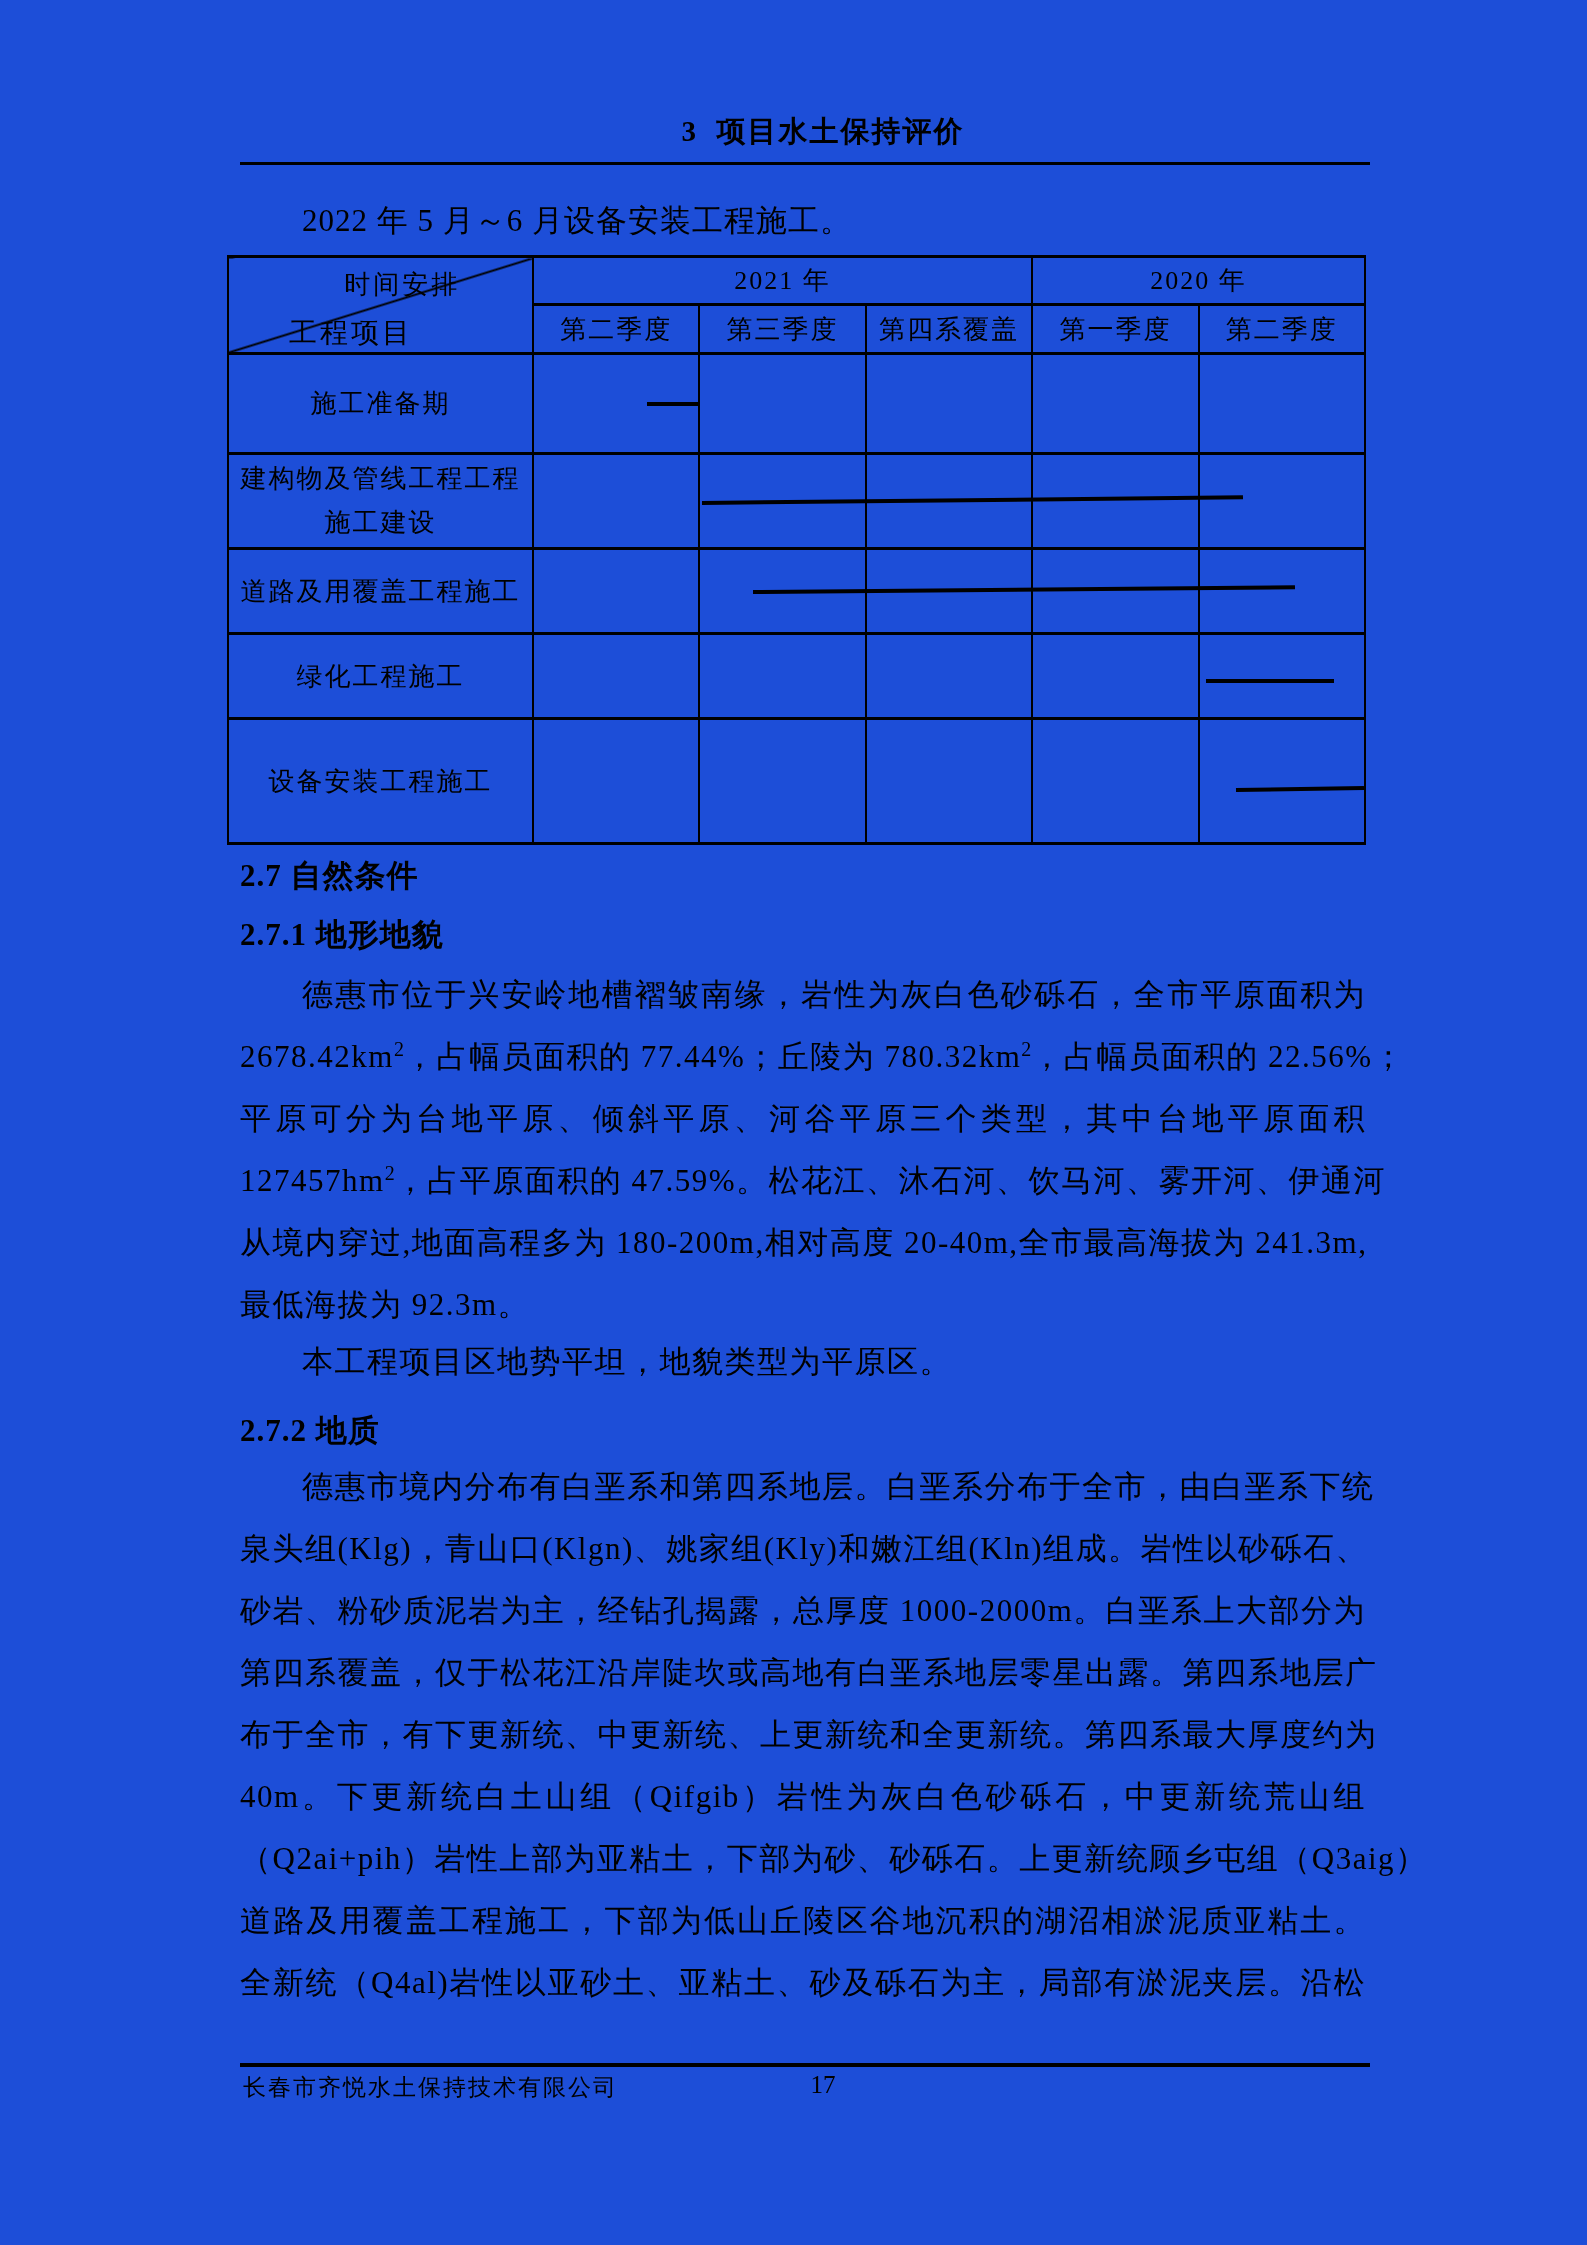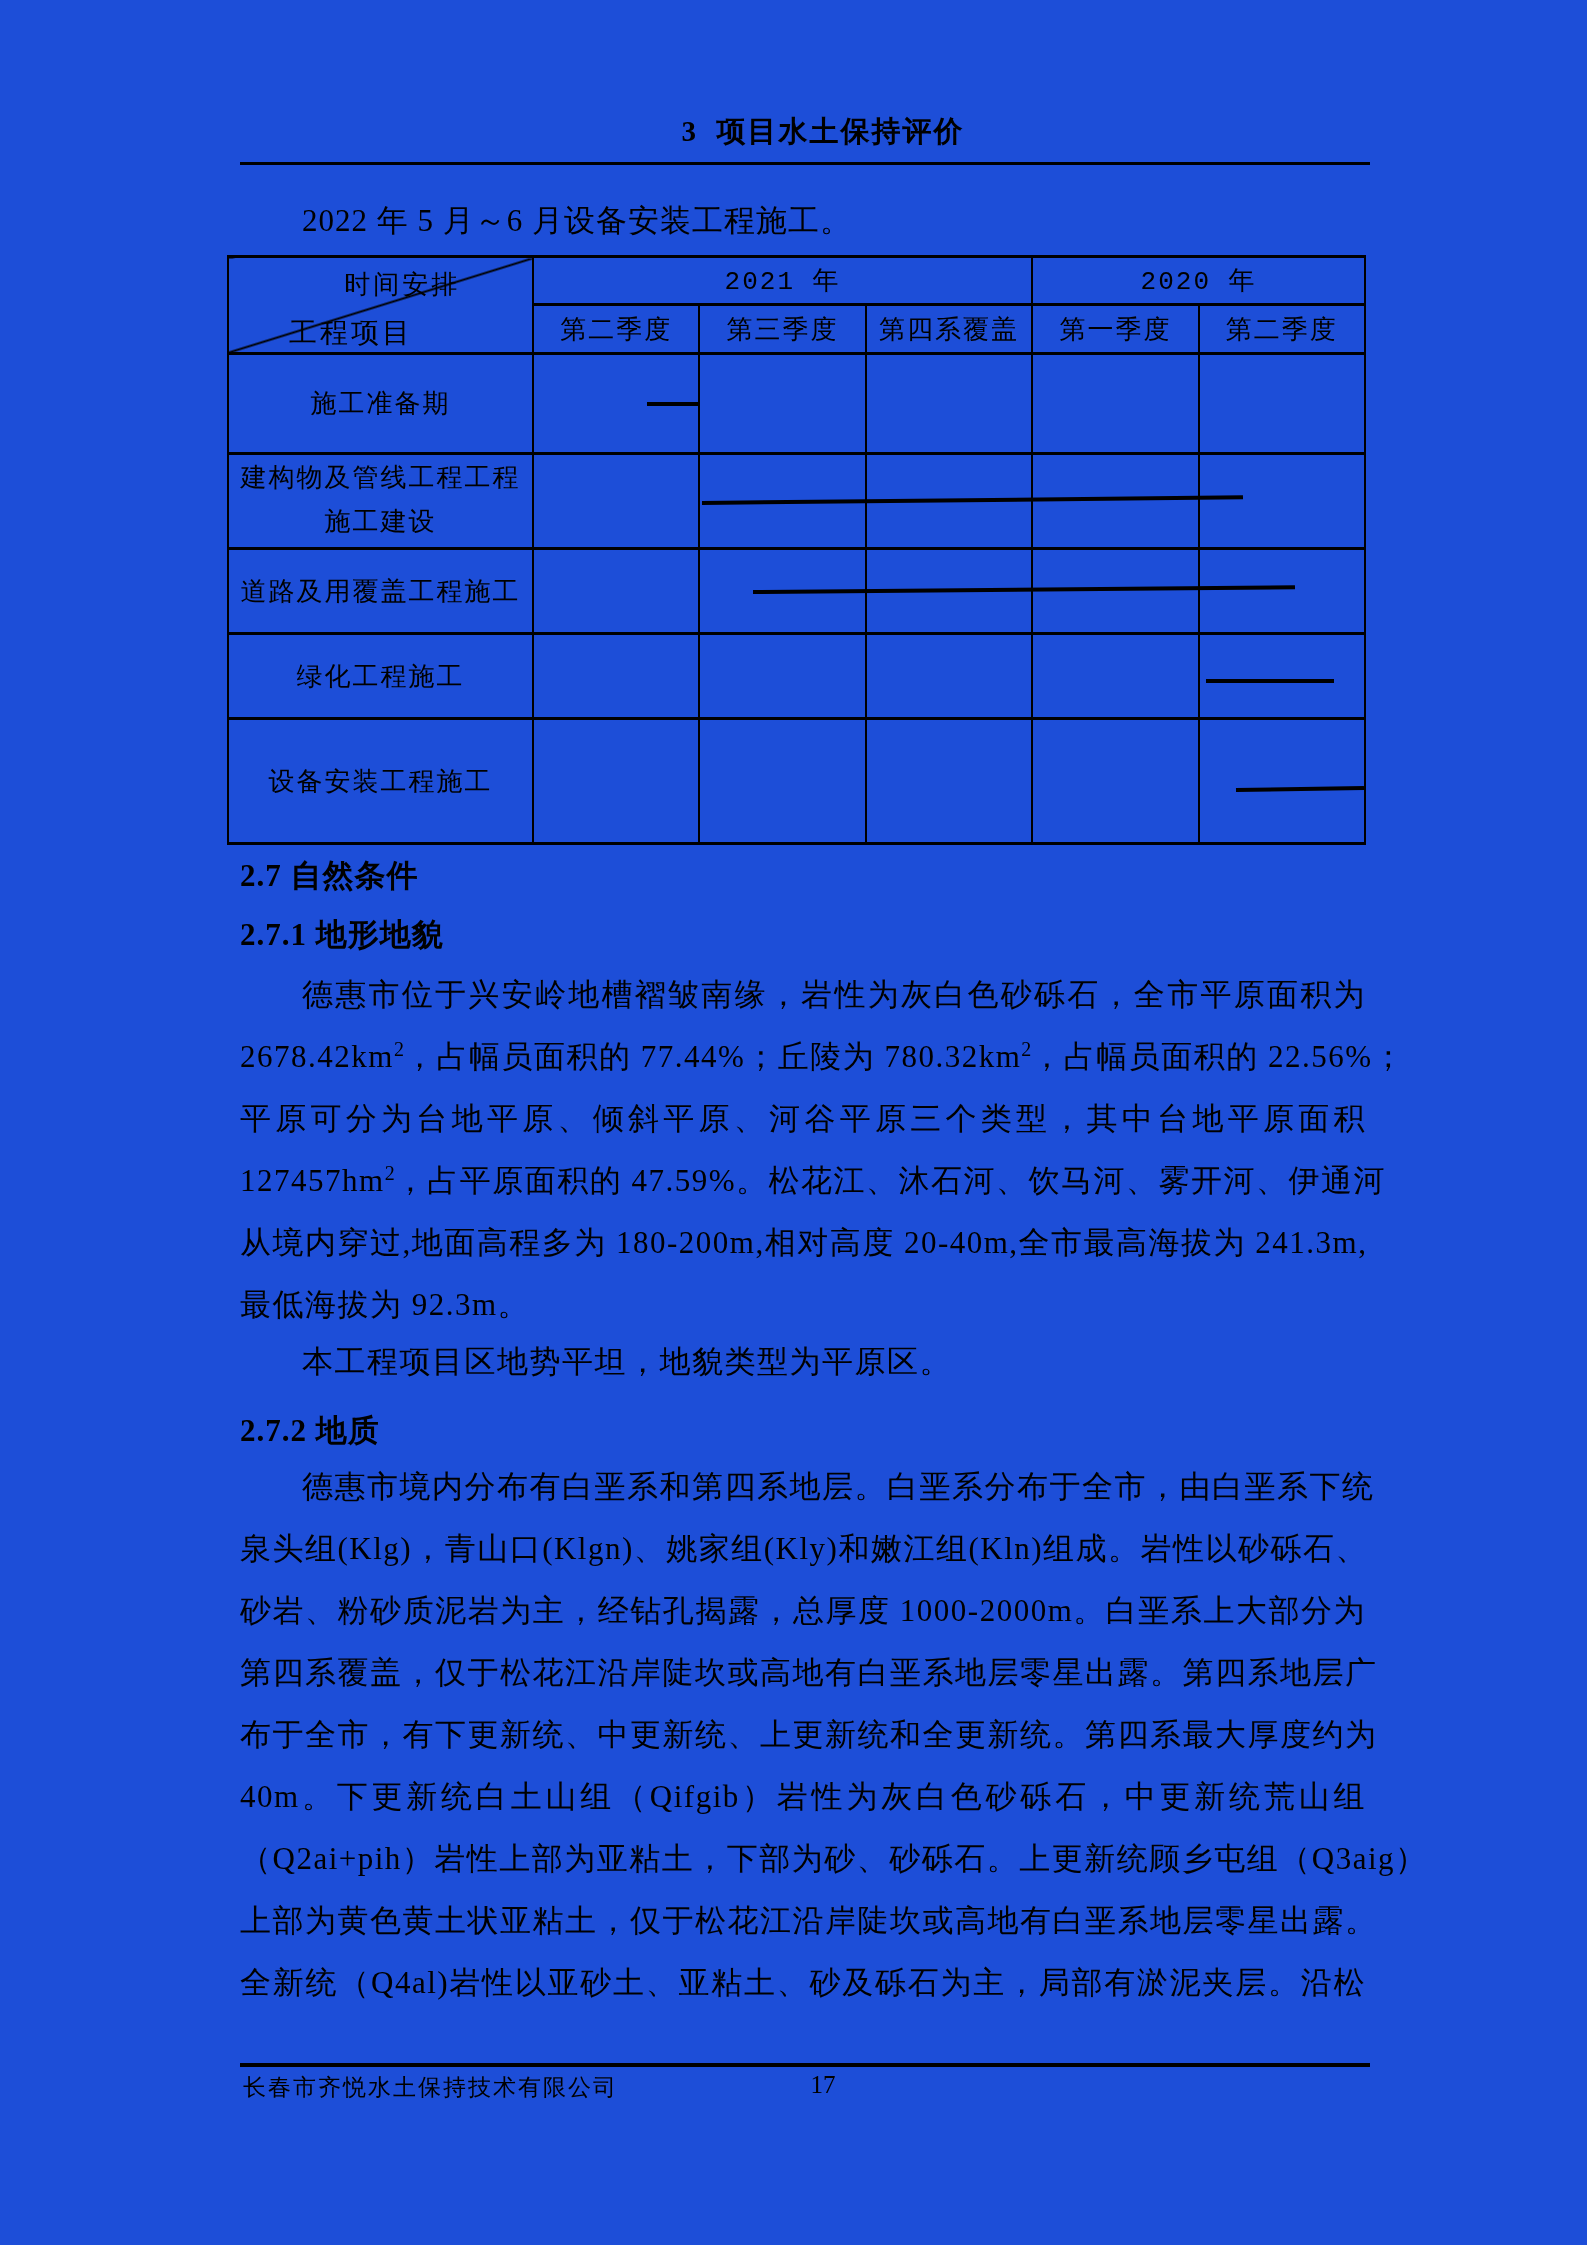--- a/index.html
+++ b/index.html
@@ -21,21 +21,21 @@
   .header-rule {
     position:absolute; left:240px; top:162px; width:1130px; height:3px;
     background:#000;
   }
   
   .intro-line {
     position:absolute; left:302px; top:200px;
     font-size:31px; letter-spacing:1px; white-space:pre;
   }
   
-  .gantt-wrap { position:absolute; left:227px; top:255px; width:1137px; height:587px;font-family:Liberation Mono, monospace; }
+  .gantt-wrap { position:absolute; left:227px; top:255px; width:1137px; height:587px; }
   table.gantt {
     border-collapse:collapse; table-layout:fixed;
     width:1137px; height:587px;
   }
   table.gantt td {
     border-left:2px solid #000; border-right:2px solid #000;
     border-top:3px solid #000; border-bottom:3px solid #000;
     padding:0; text-align:center; vertical-align:middle;
     font-size:26px; letter-spacing:2px;
   }
@@ -189,21 +189,21 @@
   <div class="sec-heading" style="top:1410px">2.7.2 地质</div>
 
   <div class="para" style="top:1456px">
     <div class="pline indent">德惠市境内分布有白垩系和第四系地层。白垩系分布于全市，由白垩系下统</div>
     <div class="pline">泉头组(Klg)，青山口(Klgn)、姚家组(Kly)和嫩江组(Kln)组成。岩性以砂砾石、</div>
     <div class="pline">砂岩、粉砂质泥岩为主，经钻孔揭露，总厚度 1000-2000m。白垩系上大部分为</div>
     <div class="pline">第四系覆盖，仅于松花江沿岸陡坎或高地有白垩系地层零星出露。第四系地层广</div>
     <div class="pline">布于全市，有下更新统、中更新统、上更新统和全更新统。第四系最大厚度约为</div>
     <div class="pline">40m。下更新统白土山组（Qifgib）岩性为灰白色砂砾石，中更新统荒山组</div>
     <div class="pline">（Q2ai+pih）岩性上部为亚粘土，下部为砂、砂砾石。上更新统顾乡屯组（Q3aig）</div>
-    <div class="pline">上部为黄色黄土状亚粘土，仅于松花江沿岸陡坎或高地有白垩系地层零星出露。</div>
+    <div class="pline">道路及用覆盖工程施工，下部为低山丘陵区谷地沉积的湖沼相淤泥质亚粘土。</div>
     <div class="pline">全新统（Q4al)岩性以亚砂土、亚粘土、砂及砾石为主，局部有淤泥夹层。沿松</div>
   </div>
 
   <div class="footer-rule"></div>
   <div class="footer-company">长春市齐悦水土保持技术有限公司</div>
   <div class="footer-page">17</div>
 
 </div>
 
 </body></html>

